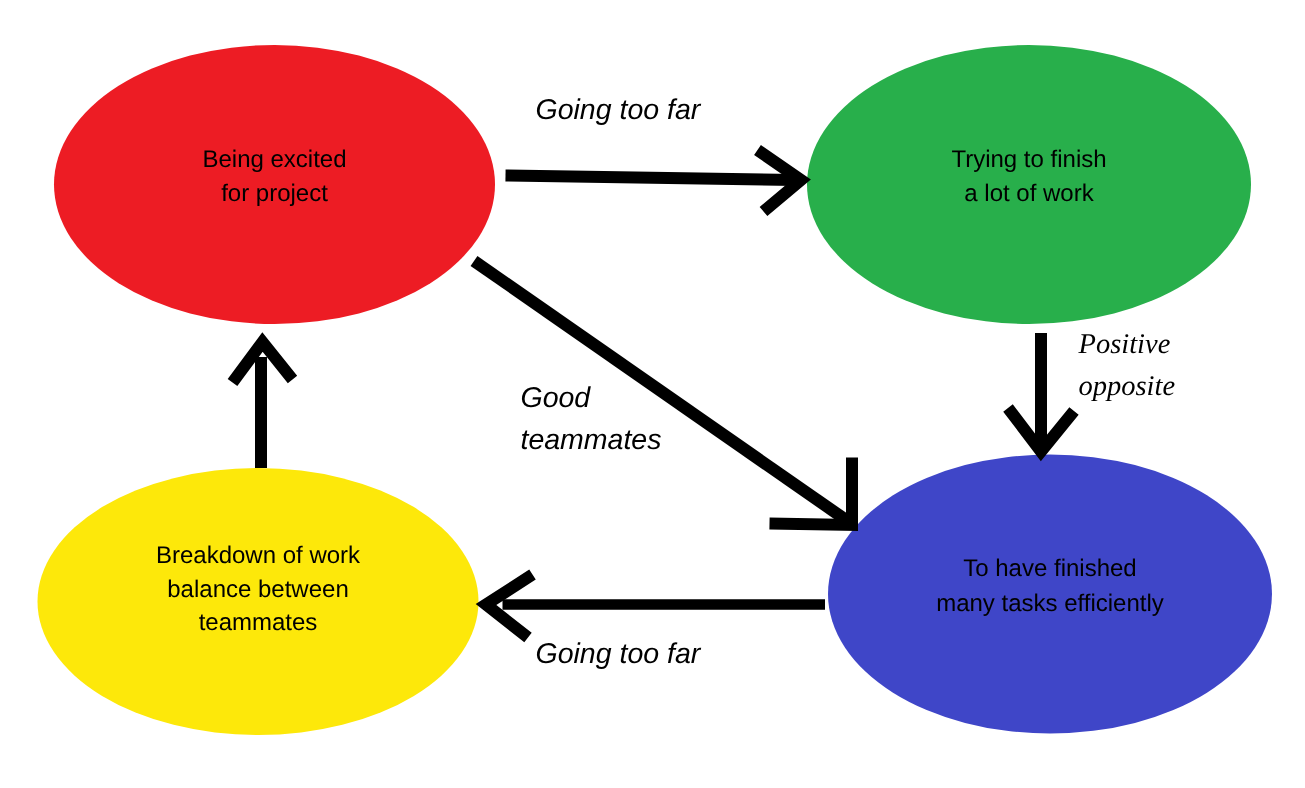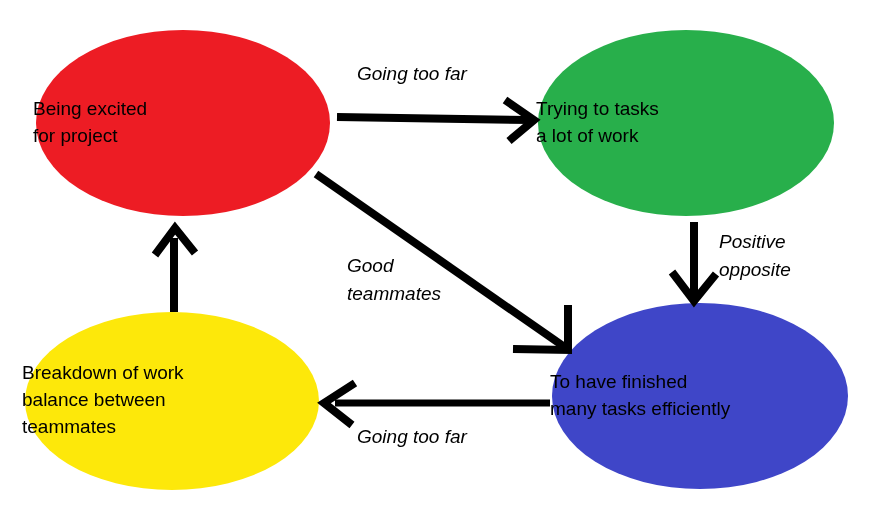--- a/index.html
+++ b/index.html
@@ -20,24 +20,24 @@
   }
   #diagram-svg {
     position: absolute;
     top: 0;
     left: 0;
     width: 870px;
     height: 525px;
   }
   .node-label {
     position: absolute;
-    text-align: left;
+    text-align: center;
     color: #000000;
     font-family: "Liberation Sans", sans-serif;
-    font-size: 19px;
+    font-size: 16px;
     line-height: 1.42;
     white-space: pre-line;
     pointer-events: none;
   }
   .edge-label {
     position: absolute;
     color: #000000;
     font-family: "Liberation Sans", sans-serif;
     font-size: 19px;
     font-style: italic;
@@ -83,33 +83,33 @@
     <g>
       <line x1="316" y1="174" x2="566" y2="348" stroke="#000000" stroke-width="8"></line>
       <polyline points="513,349 568,350 568,305" fill="none" stroke="#000000" stroke-width="8" stroke-linecap="butt" stroke-linejoin="miter"></polyline>
     </g>
 
   </svg>
 
   <div class="node-label" style="left:33px; top:96px; width:300px;">Being excited
 for project</div>
 
-  <div class="node-label" style="left:536px; top:96px; width:300px;">Trying to tasks
+  <div class="node-label" style="left:536px; top:96px; width:300px;">Trying to finish
 a lot of work</div>
 
   <div class="node-label" style="left:22px; top:360px; width:300px;">Breakdown of work
 balance between
 teammates</div>
 
   <div class="node-label" style="left:550px; top:369px; width:300px;">To have finished
 many tasks efficiently</div>
 
   <div class="edge-label" style="left:357px; top:60px;">Going too far</div>
 
-  <div class="edge-label" style="left:719px; top:228px;">Positive
+  <div class="edge-label" style="left:719px; top:216px;font-family:Liberation Serif, serif;">Positive
 opposite</div>
 
   <div class="edge-label" style="left:357px; top:423px;">Going too far</div>
 
 
   <div class="edge-label" style="left:347px; top:252px;">Good
 teammates</div>
 
 </div>
 

